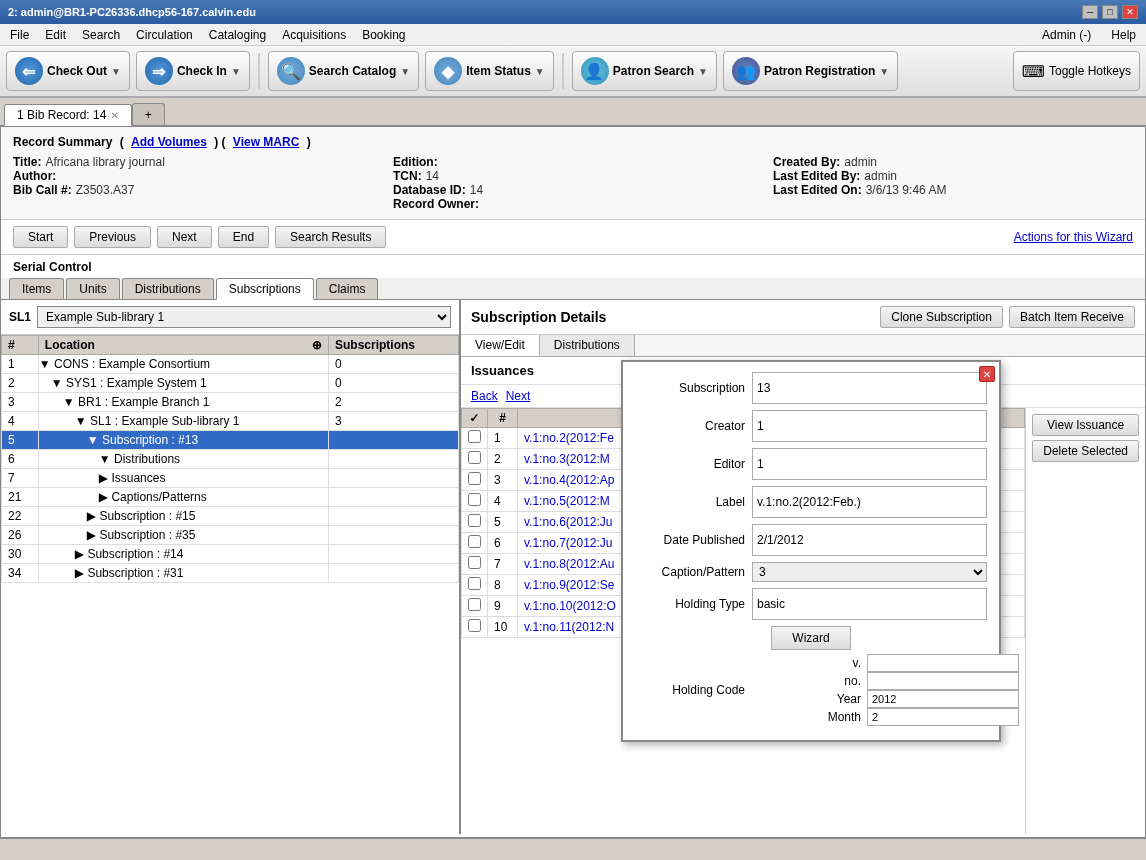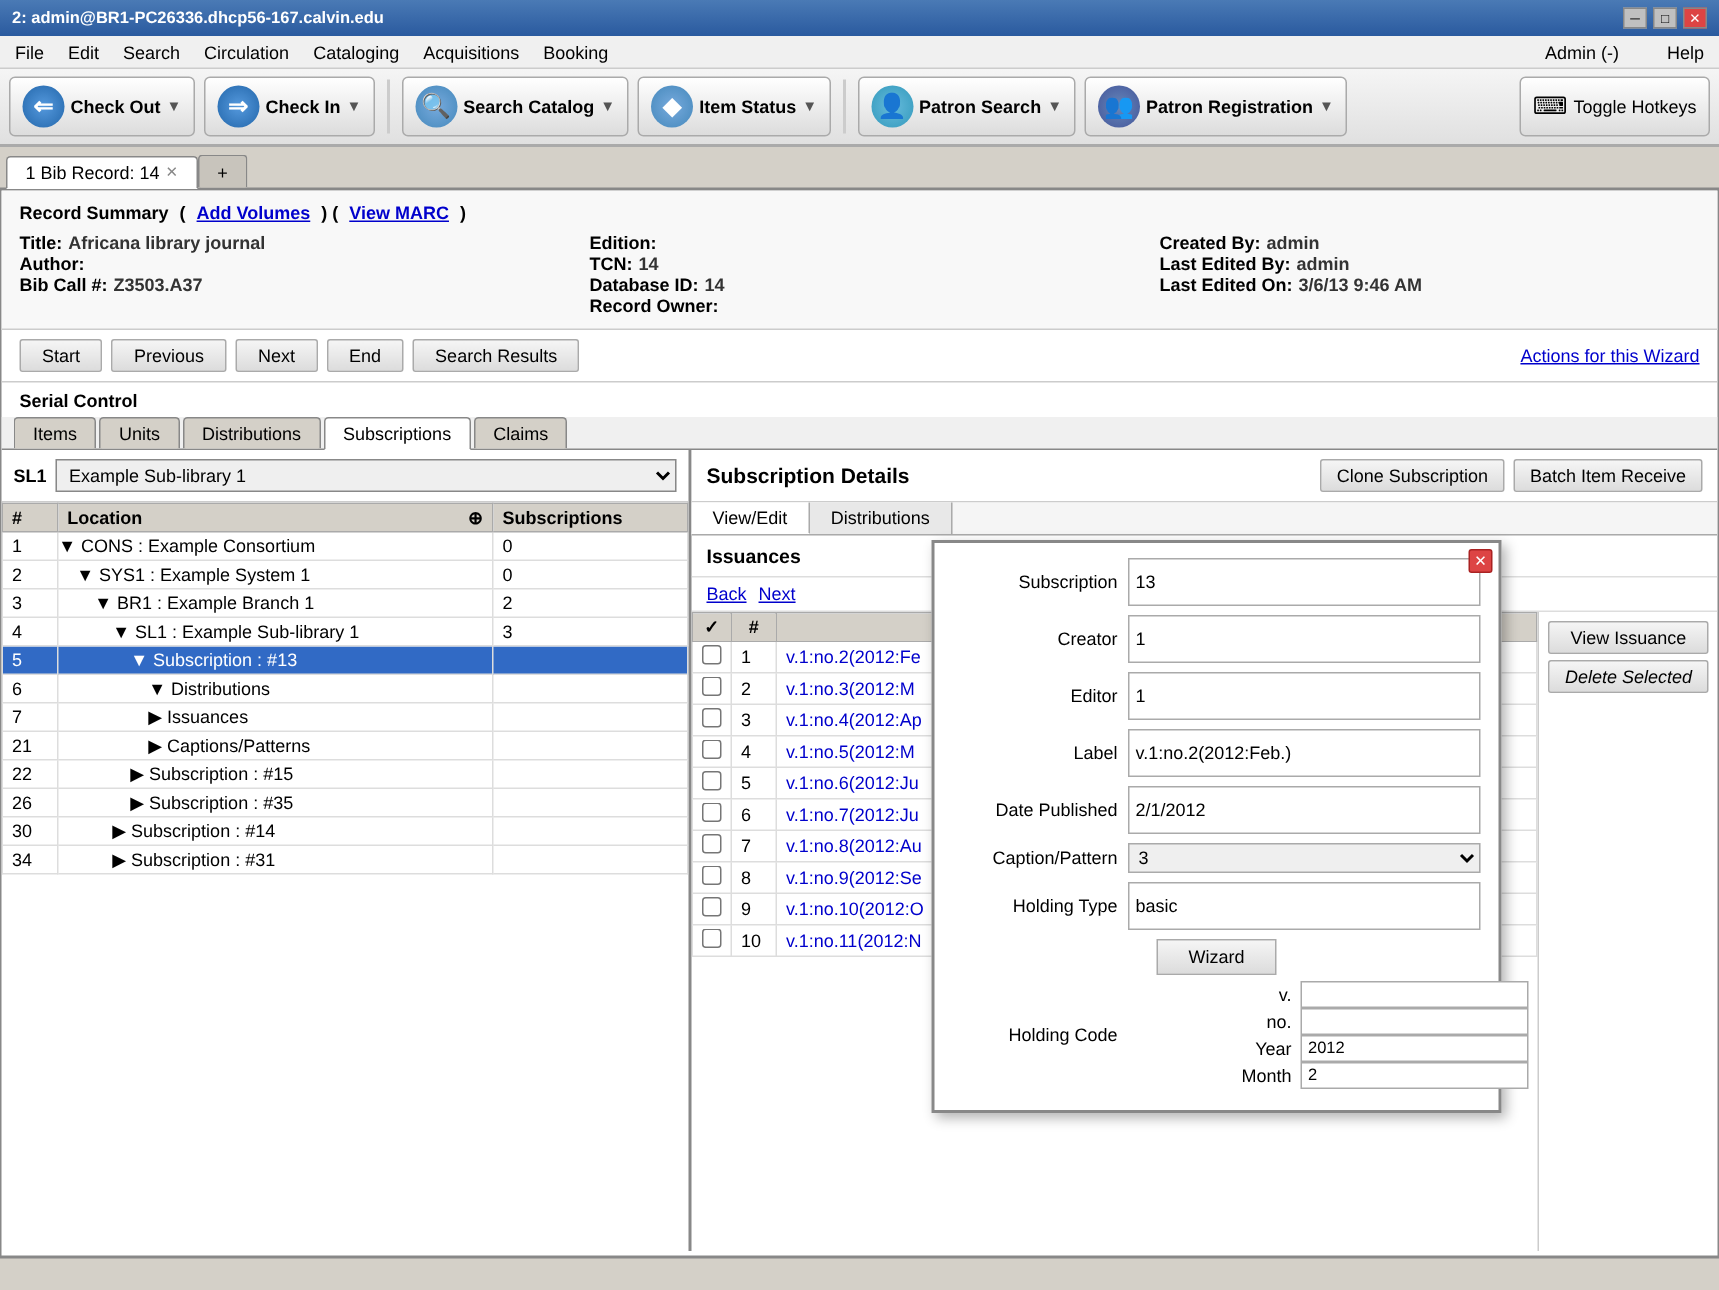--- a/index.html
+++ b/index.html
@@ -35,21 +35,21 @@
       display: flex;
       align-items: center;
       gap: 4px;
       height: 22px;
     }
     .menu-item {
       padding: 2px 6px;
       cursor: pointer;
       font-size: 12px;
     }
-    .menu-right { margin-left: auto; display: flex; gap: 20px; }
+    .menu-right { margin-left: auto; display: flex; gap: 8px; }
 
     
     .toolbar {
       background: linear-gradient(to bottom, #f5f5f5, #e0e0e0);
       border-bottom: 2px solid #aaa;
       padding: 4px 6px;
       display: flex;
       align-items: center;
       gap: 6px;
       height: 52px;
@@ -136,21 +136,21 @@
       display: flex; align-items: center; gap: 4px;
     }
     .record-link { color: #0000cc; text-decoration: underline; cursor: pointer; }
     .record-fields {
       display: grid;
       grid-template-columns: 1fr 1fr 1fr;
       gap: 2px 20px;
     }
     .record-field { display: flex; gap: 4px; }
     .field-label { font-weight: bold; white-space: nowrap; }
-    .field-value { color: #333; font-weight: bold; }
+    .field-value { color: #333; }
 
     
     .nav-buttons {
       padding: 6px 12px;
       display: flex;
       align-items: center;
       gap: 6px;
       border-bottom: 1px solid #ccc;
     }
     .nav-btn {
@@ -779,21 +779,21 @@
                     <td>10</td>
                     <td style="color: rgb(0, 0, 204); cursor: pointer;">v.1:no.11(2012:N</td>
                     <td style="font-size: 10px;">"4","1","8","1.11",</td>
                   </tr>
                 </tbody>
             </table>
           </div>
 
           <div style="display:flex;flex-direction:column;gap:4px;padding:6px;border-left:1px solid #ccc;min-width:100px;">
             <button class="action-btn" style="white-space:nowrap;">View Issuance</button>
-            <button class="action-btn" style="white-space:nowrap;font-style:italic;">Delete Selected</button>
+            <button class="action-btn" style="white-space:nowrap;">Delete Selected</button>
           </div>
         </div>
       </div>
 
       <div class="issuance-detail-overlay">
         <div class="overlay-close">✕</div>
         <div class="overlay-form">
           <div class="form-row">
             <span class="form-label">Subscription</span>
             <input class="form-input" type="text" value="13" style="">

